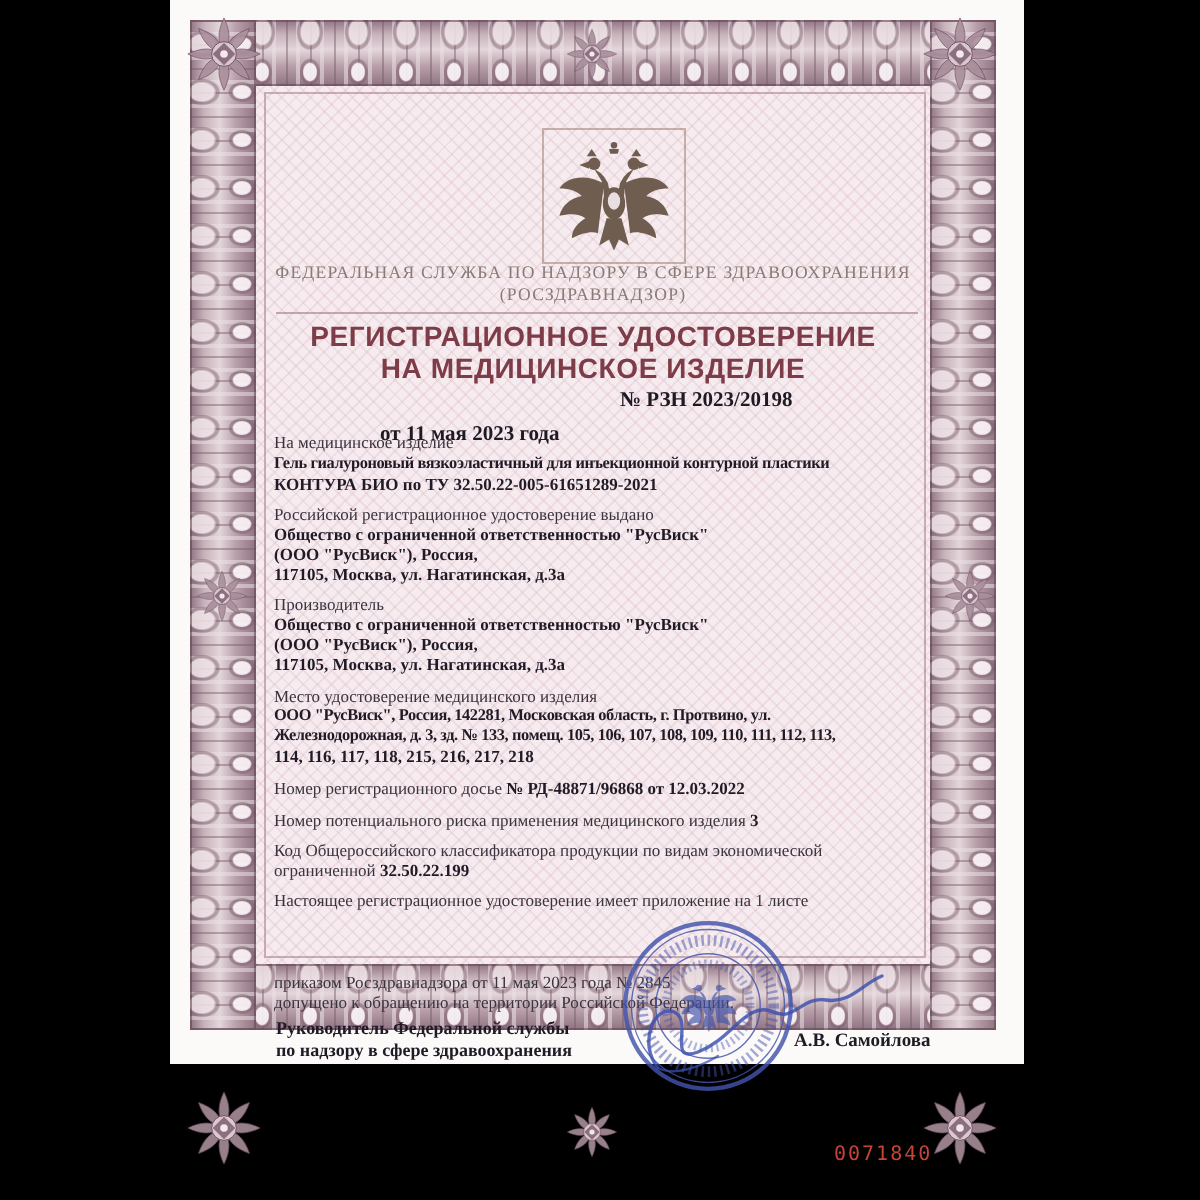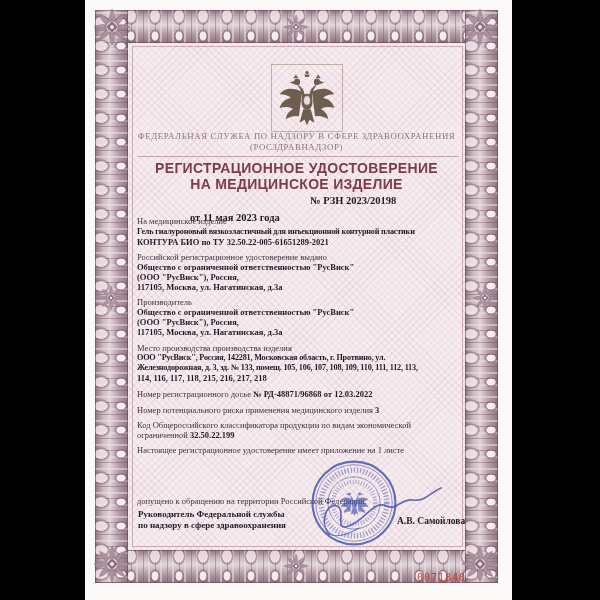--- a/index.html
+++ b/index.html
@@ -2,21 +2,21 @@
 <html><head>
 <meta charset="utf-8">
 <style>
   html,body{margin:0;padding:0;}
   body{
     width:600px;height:600px;position:relative;overflow:hidden;
     background:#000;
     font-family:"Liberation Serif", serif;
   }
   .photo{
-    position:absolute;left:85px;top:0;width:427px;height:600px;
+    position:absolute;left:85px;top:0;width:427px;height:532px;
     background:#fcfaf9;
   }
   
   .band{position:absolute;box-shadow:inset 0 0 0 1px rgba(96,66,80,.55);}
   .band.h{
     height:33px;left:10px;right:14px;
     background-image:
       radial-gradient(ellipse 9px 12px at 12px 26px, rgba(252,246,248,.9) 0 35%, rgba(125,95,110,.5) 42% 52%, transparent 58%),
       radial-gradient(ellipse 11px 15px at 12px 6px, rgba(240,228,232,.85) 0 40%, rgba(125,95,110,.45) 48% 56%, transparent 62%),
       repeating-linear-gradient(90deg, rgba(120,90,105,.45) 0 1px, transparent 1px 5px, rgba(235,224,228,.55) 5px 7px, transparent 7px 12px),
@@ -169,21 +169,21 @@
     <div class="abs bl" style="top:252px">Российской регистрационное удостоверение выдано</div>
     <div class="abs bl b" style="top:262px">Общество с ограниченной ответственностью "РусВиск"</div>
     <div class="abs bl b" style="top:272px">(ООО "РусВиск"), Россия,</div>
     <div class="abs bl b" style="top:282px">117105, Москва, ул. Нагатинская, д.3а</div>
 
     <div class="abs bl" style="top:297px">Производитель</div>
     <div class="abs bl b" style="top:307px">Общество с ограниченной ответственностью "РусВиск"</div>
     <div class="abs bl b" style="top:317px">(ООО "РусВиск"), Россия,</div>
     <div class="abs bl b" style="top:327px">117105, Москва, ул. Нагатинская, д.3а</div>
 
-    <div class="abs bl" style="top:343px">Место производства производства изделия</div>
+    <div class="abs bl" style="top:343px">Место удостоверение медицинского изделия</div>
     <div class="abs bl b tight" style="top:353px">ООО "РусВиск", Россия, 142281, Московская область, г. Протвино, ул.</div>
     <div class="abs bl b tight" style="top:363px">Железнодорожная, д. 3, зд. № 133, помещ. 105, 106, 107, 108, 109, 110, 111, 112, 113,</div>
     <div class="abs bl b" style="top:373px">114, 116, 117, 118, 215, 216, 217, 218</div>
 
     <div class="abs bl" style="top:389px">
       <span>Номер регистрационного досье</span>
       <span class="b">№ РД-48871/96868 от 12.03.2022</span>
     </div>
 
     <div class="abs bl" style="top:405px">
@@ -192,20 +192,21 @@
     </div>
 
     <div class="abs bl" style="top:420px">Код Общероссийского классификатора продукции по видам экономической</div>
     <div class="abs bl" style="top:430px">
       <span>ограниченной</span>
       <span class="b">32.50.22.199</span>
     </div>
 
     <div class="abs bl" style="top:445px">Настоящее регистрационное удостоверение имеет приложение на 1 листе</div>
 
+    <div class="abs bl" style="top:486px">приказом Росздравнадзора от 11 мая 2023 года № 2845</div>
     <div class="abs bl" style="top:496px">допущено к обращению на территории Российской Федерации.</div>
 
     <div class="abs sig-title" style="top:509px">Руководитель Федеральной службы</div>
     <div class="abs sig-title" style="top:520px">по надзору в сфере здравоохранения</div>
     <div class="abs signer" style="left:312px;top:516px">А.В. Самойлова</div>
     <div class="abs serial" style="left:332px;top:533px">0071840</div>
 
     <svg class="stamp" viewBox="0 0 100 100">
       <g fill="none" stroke="#4254ac">
         <circle cx="50" cy="50" r="46" stroke-width="2.4"></circle>

